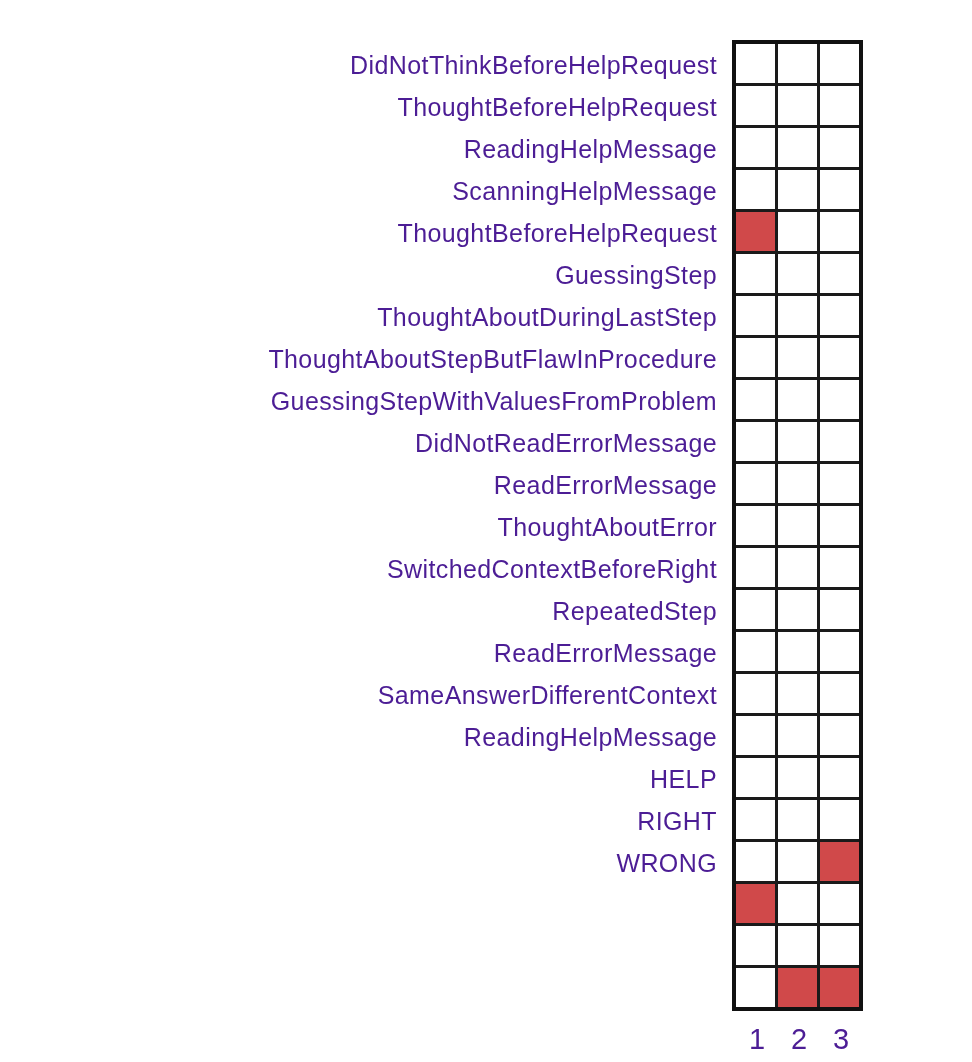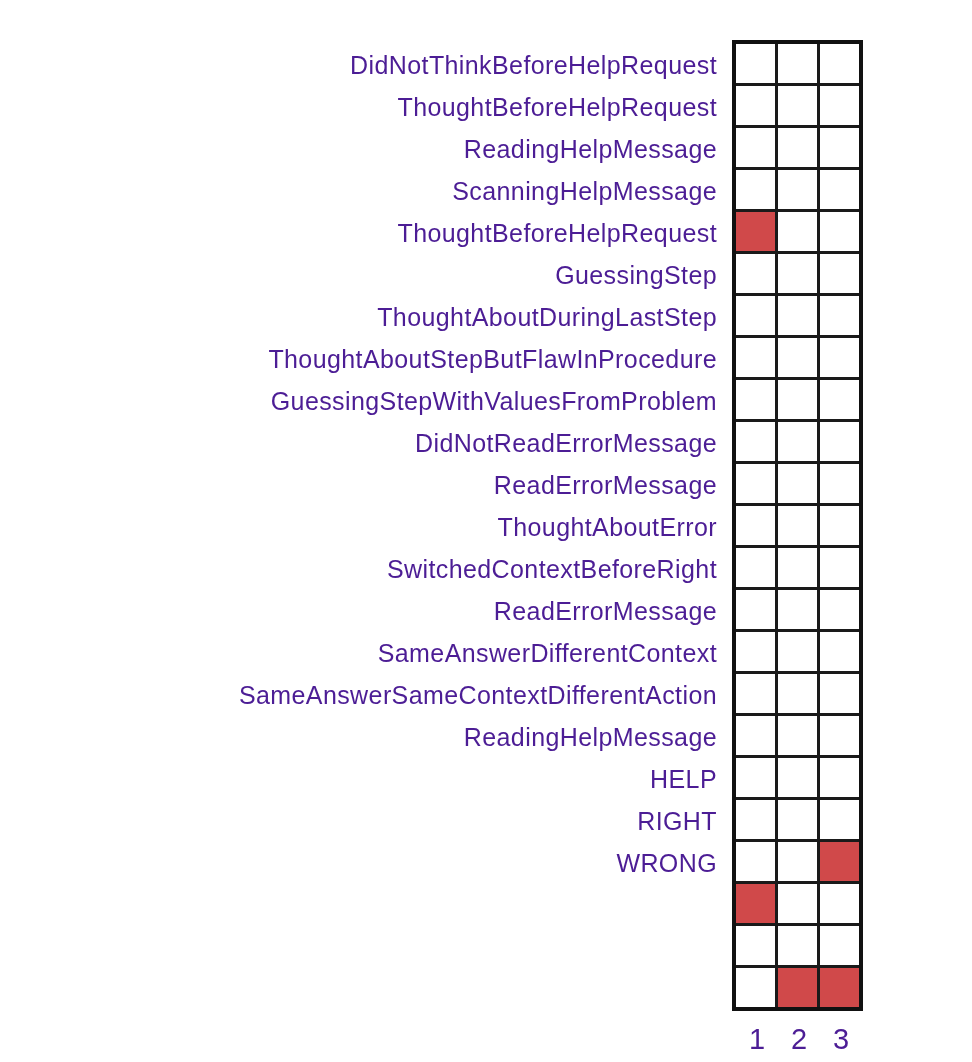--- a/index.html
+++ b/index.html
@@ -69,23 +69,23 @@
         <div class="row-label">ScanningHelpMessage</div>
         <div class="row-label">ThoughtBeforeHelpRequest</div>
         <div class="row-label">GuessingStep</div>
         <div class="row-label">ThoughtAboutDuringLastStep</div>
         <div class="row-label">ThoughtAboutStepButFlawInProcedure</div>
         <div class="row-label">GuessingStepWithValuesFromProblem</div>
         <div class="row-label">DidNotReadErrorMessage</div>
         <div class="row-label">ReadErrorMessage</div>
         <div class="row-label">ThoughtAboutError</div>
         <div class="row-label">SwitchedContextBeforeRight</div>
+        <div class="row-label">RepeatedStep</div>
         <div class="row-label">ReadErrorMessage</div>
         <div class="row-label">SameAnswerDifferentContext</div>
-        <div class="row-label">SameAnswerSameContextDifferentAction</div>
         <div class="row-label">ReadingHelpMessage</div>
         <div class="row-label">HELP</div>
         <div class="row-label">RIGHT</div>
         <div class="row-label">WRONG</div>
       </div>
     <div class="grid" style="color: rgb(26, 26, 26);">
         <div class="cell"></div>
         <div class="cell"></div>
         <div class="cell"></div>
         <div class="cell"></div>

